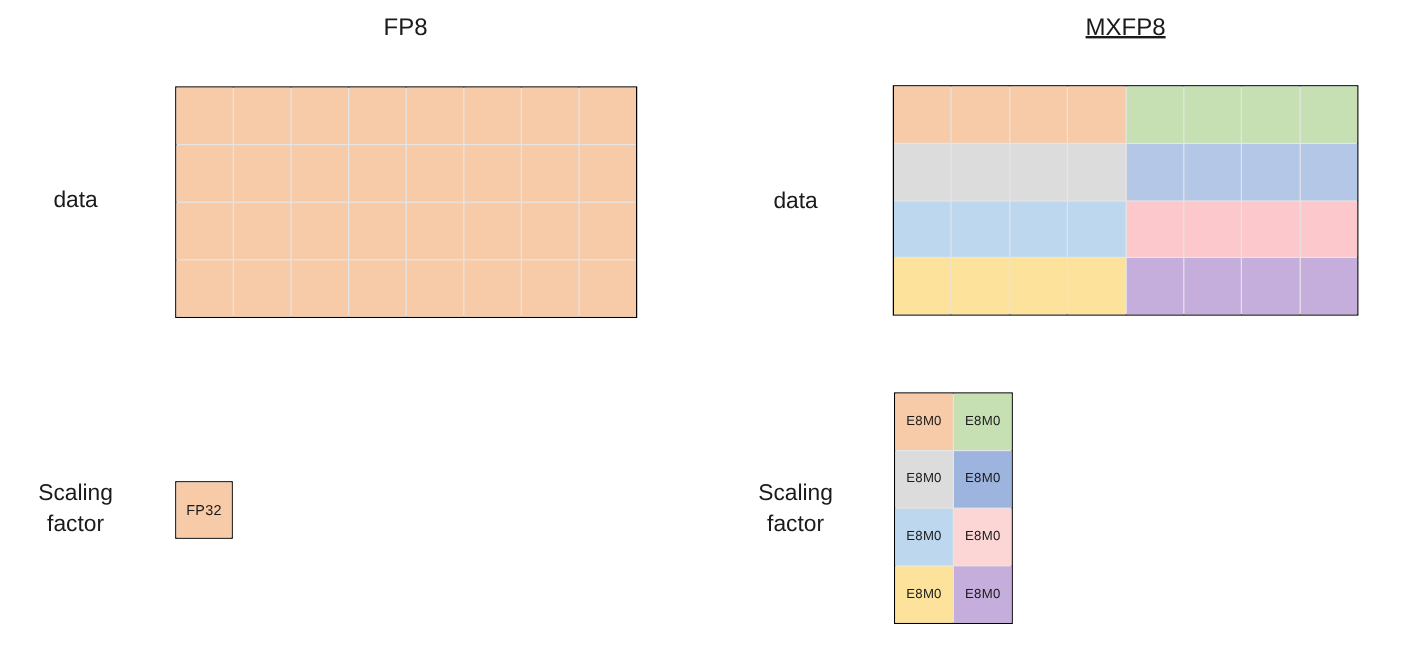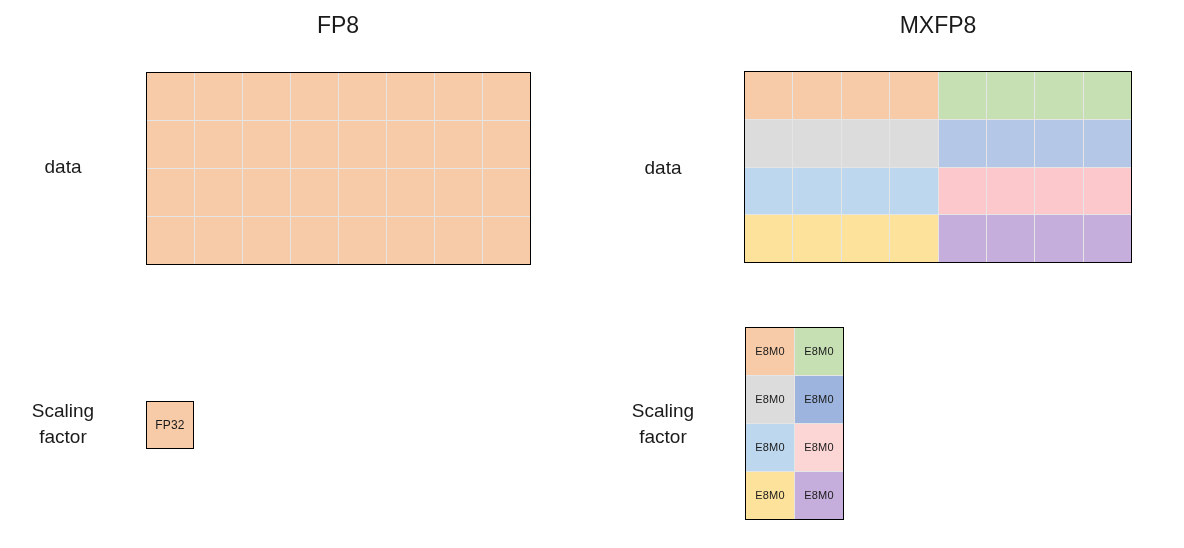--- a/index.html
+++ b/index.html
@@ -11,28 +11,28 @@
     width: 1184px;
     height: 548px;
     position: relative;
     font-family: "Liberation Sans", sans-serif;
     color: #1a1a1a;
     overflow: hidden;
   }
 
   .panel-title {
     position: absolute;
-    font-size: 23px;
+    font-size: 20px;
     color: #1a1a1a;
     text-align: right;
     white-space: nowrap;
     transform: translateX(-50%);
   }
   #fp8-title  { left: 338px; top: 12px; }
-  #mxfp8-title{ left: 938px; top: 12px; }
+  #mxfp8-title{ left: 938px; top: 12px; text-decoration: underline; }
 
   .row-label {
     position: absolute;
     font-size: 19px;
     color: #1a1a1a;
     text-align: center;
     line-height: 1.35;
     transform: translate(-50%, -50%);
     white-space: pre-line;
   }

